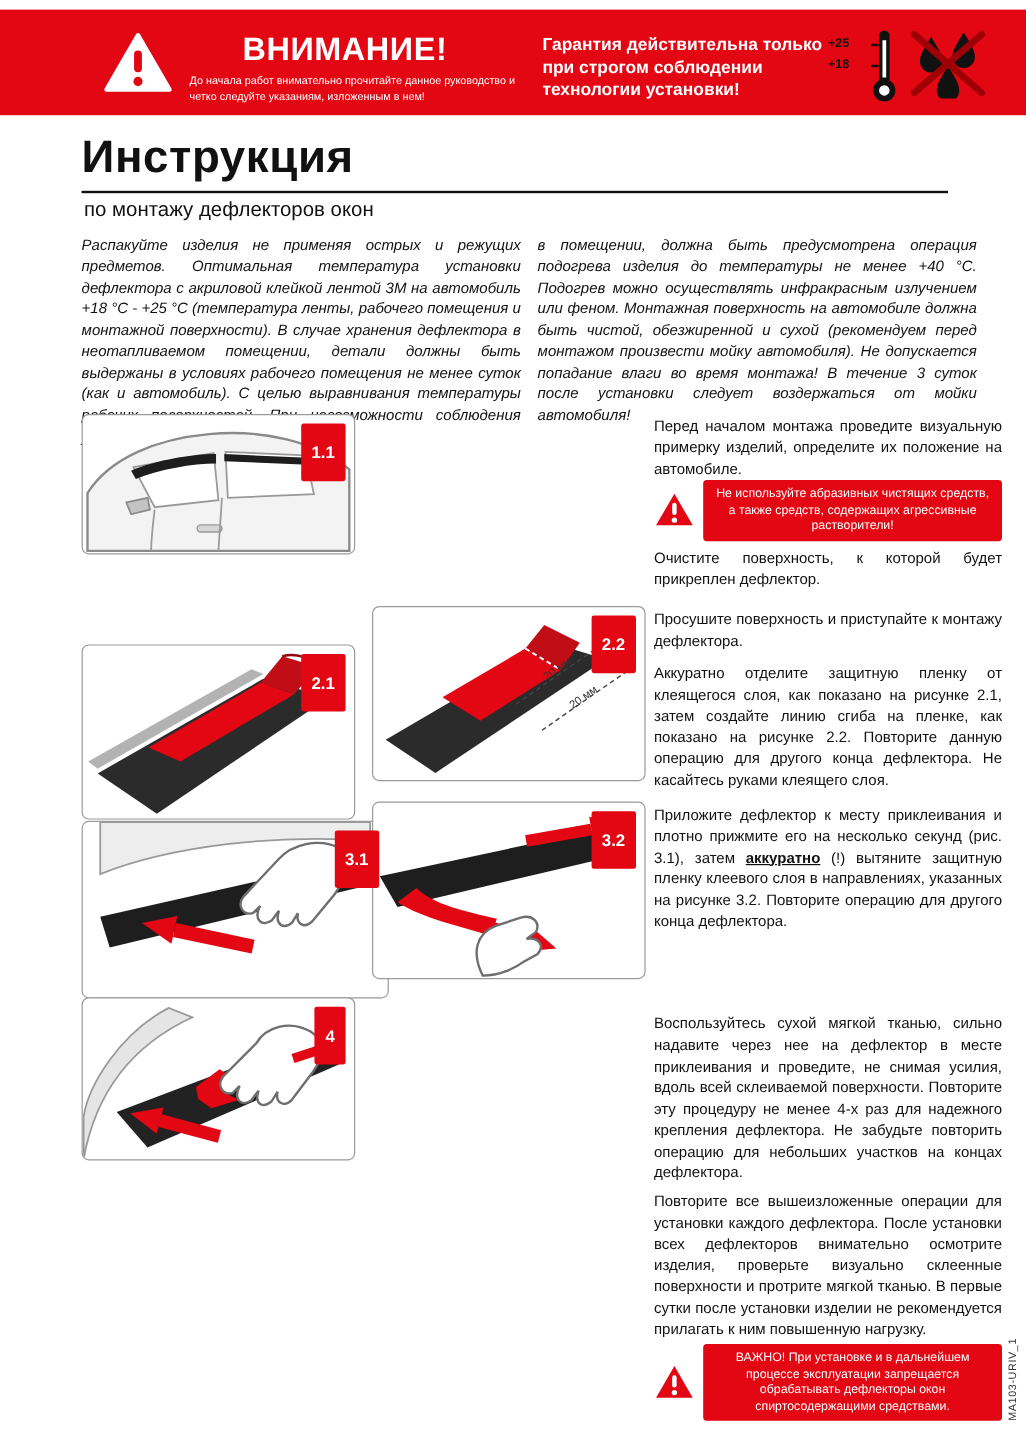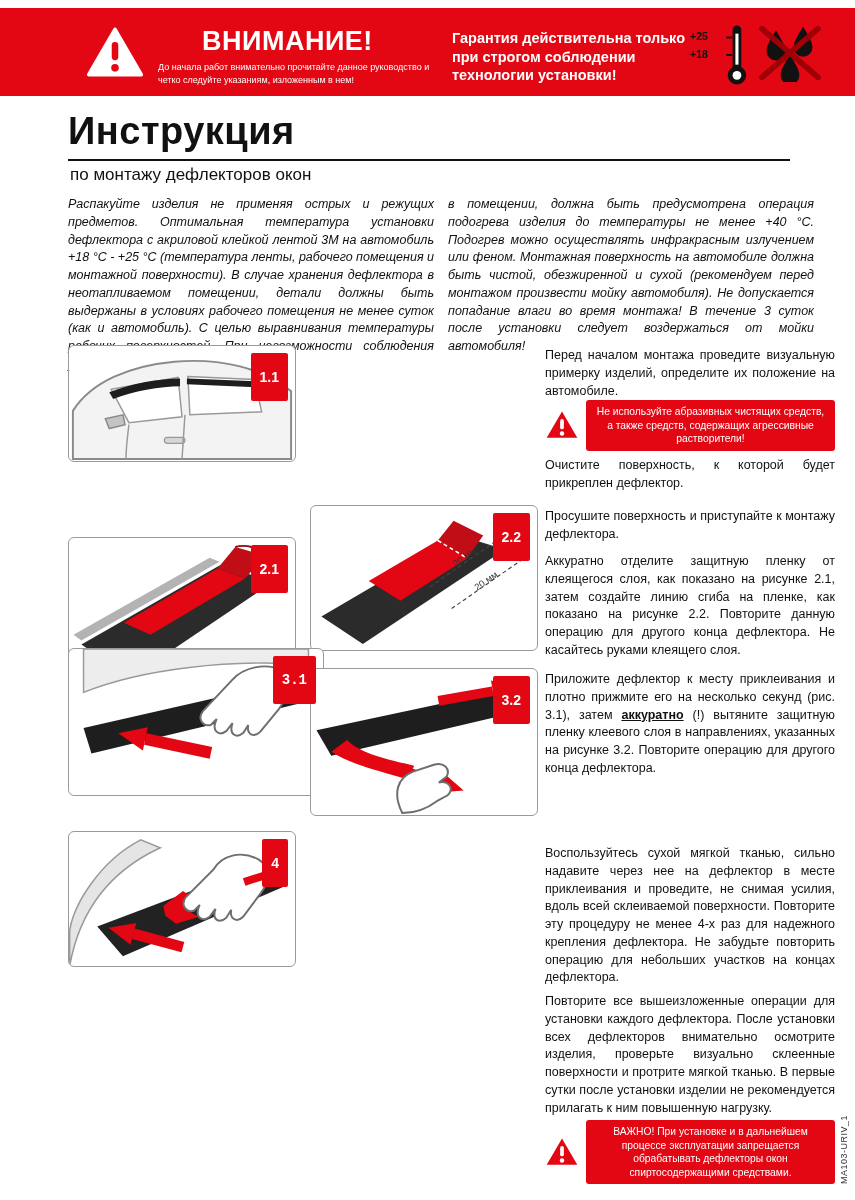--- a/index.html
+++ b/index.html
@@ -32,21 +32,21 @@
 
   
   .panel { position:absolute; background:#fff; border:1.5px solid #9a9a9a; border-radius:6px; overflow:hidden; }
   .panel svg { position:absolute; left:0; top:0; width:100%; height:100%; }
   .badge { position:absolute; top:7px; right:7px; background:#e30613; color:#fff; font-weight:bold;
            font-size:14px; padding:16px 9px; border-radius:2px; z-index:2; }
   .p11 { left:68px;  top:345px; width:228px; height:117px; }
   .p12 { left:310px; top:345px; width:228px; height:117px; }
   .p21 { left:68px;  top:505px; width:228px; height:146px;margin-top:32px; }
   .p22 { left:310px; top:505px; width:228px; height:146px; }
-  .p31 { left:68px;  top:648px; width:256px; height:148px;font-family:Liberation Mono, monospace; }
+  .p31 { left:68px;  top:684px; width:256px; height:148px; }
   .p32 { left:310px; top:668px; width:228px; height:148px; }
   .p4  { left:68px;  top:831px; width:228px; height:136px; }
 
   
   .rc { position:absolute; left:545px; width:290px; font-size:12.5px; line-height:1.42;
         text-align:justify; color:#111; }
   .rc1 { top:347px; } .rc2 { top:457px; } .rc3 { top:508px; } .rc4 { top:553px; }
   .rc5 { top:671px; } .rc6 { top:845px; } .rc7 { top:993px; }
   .bu { font-weight:bold; text-decoration:underline; }
 

